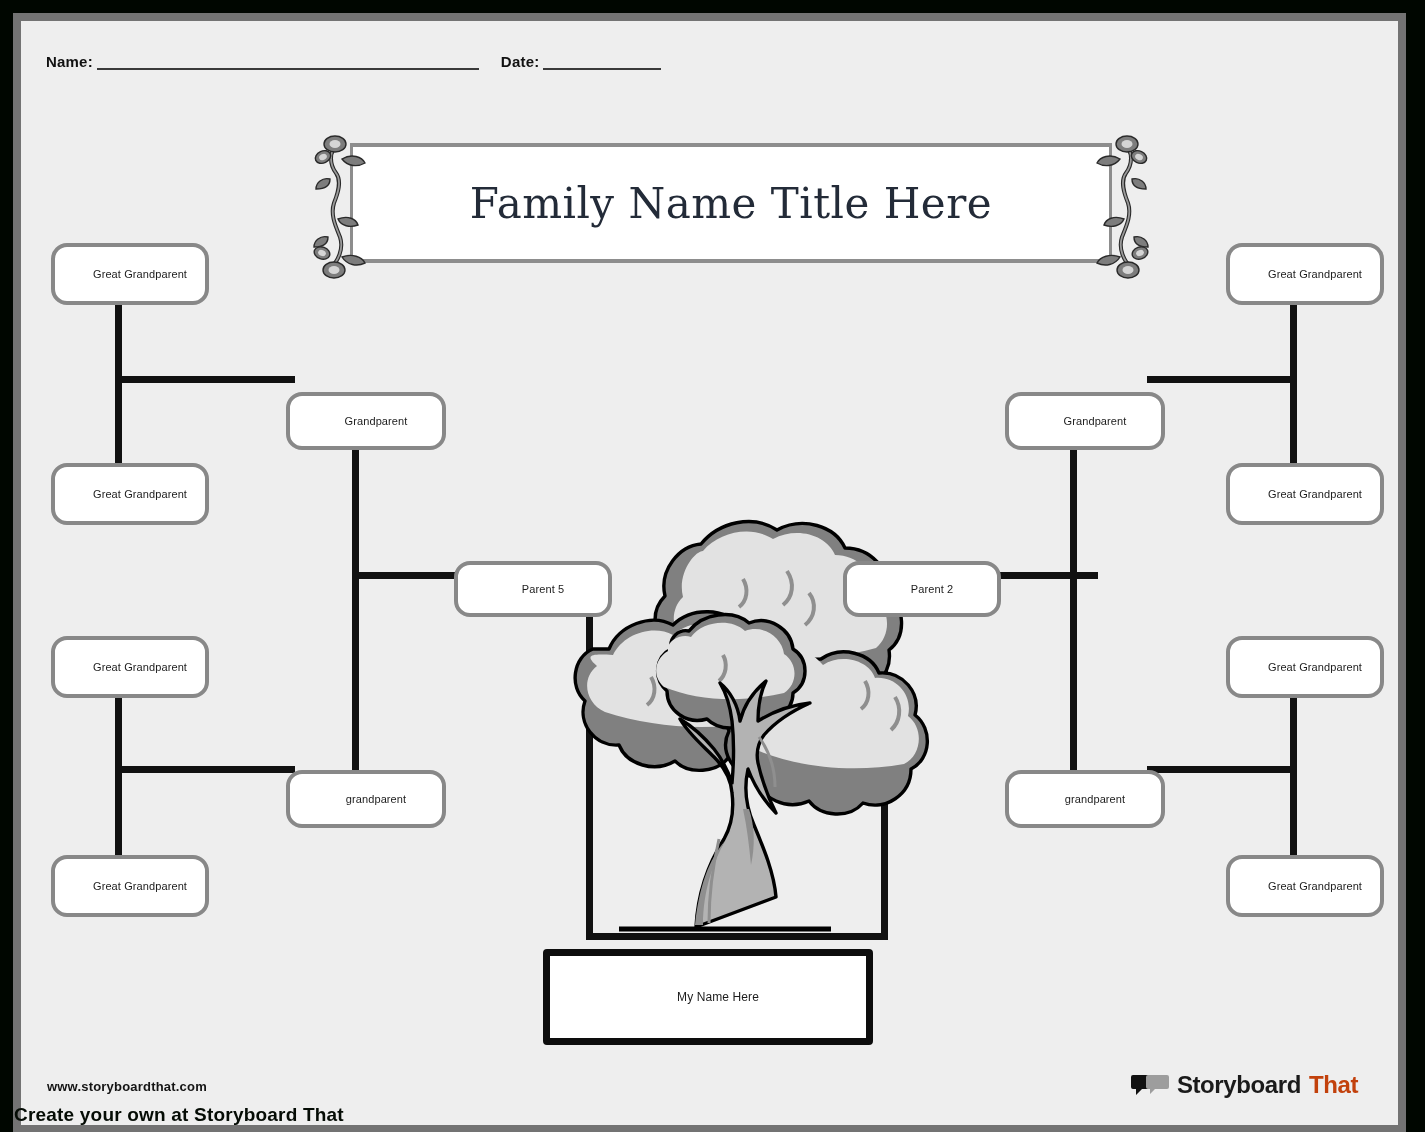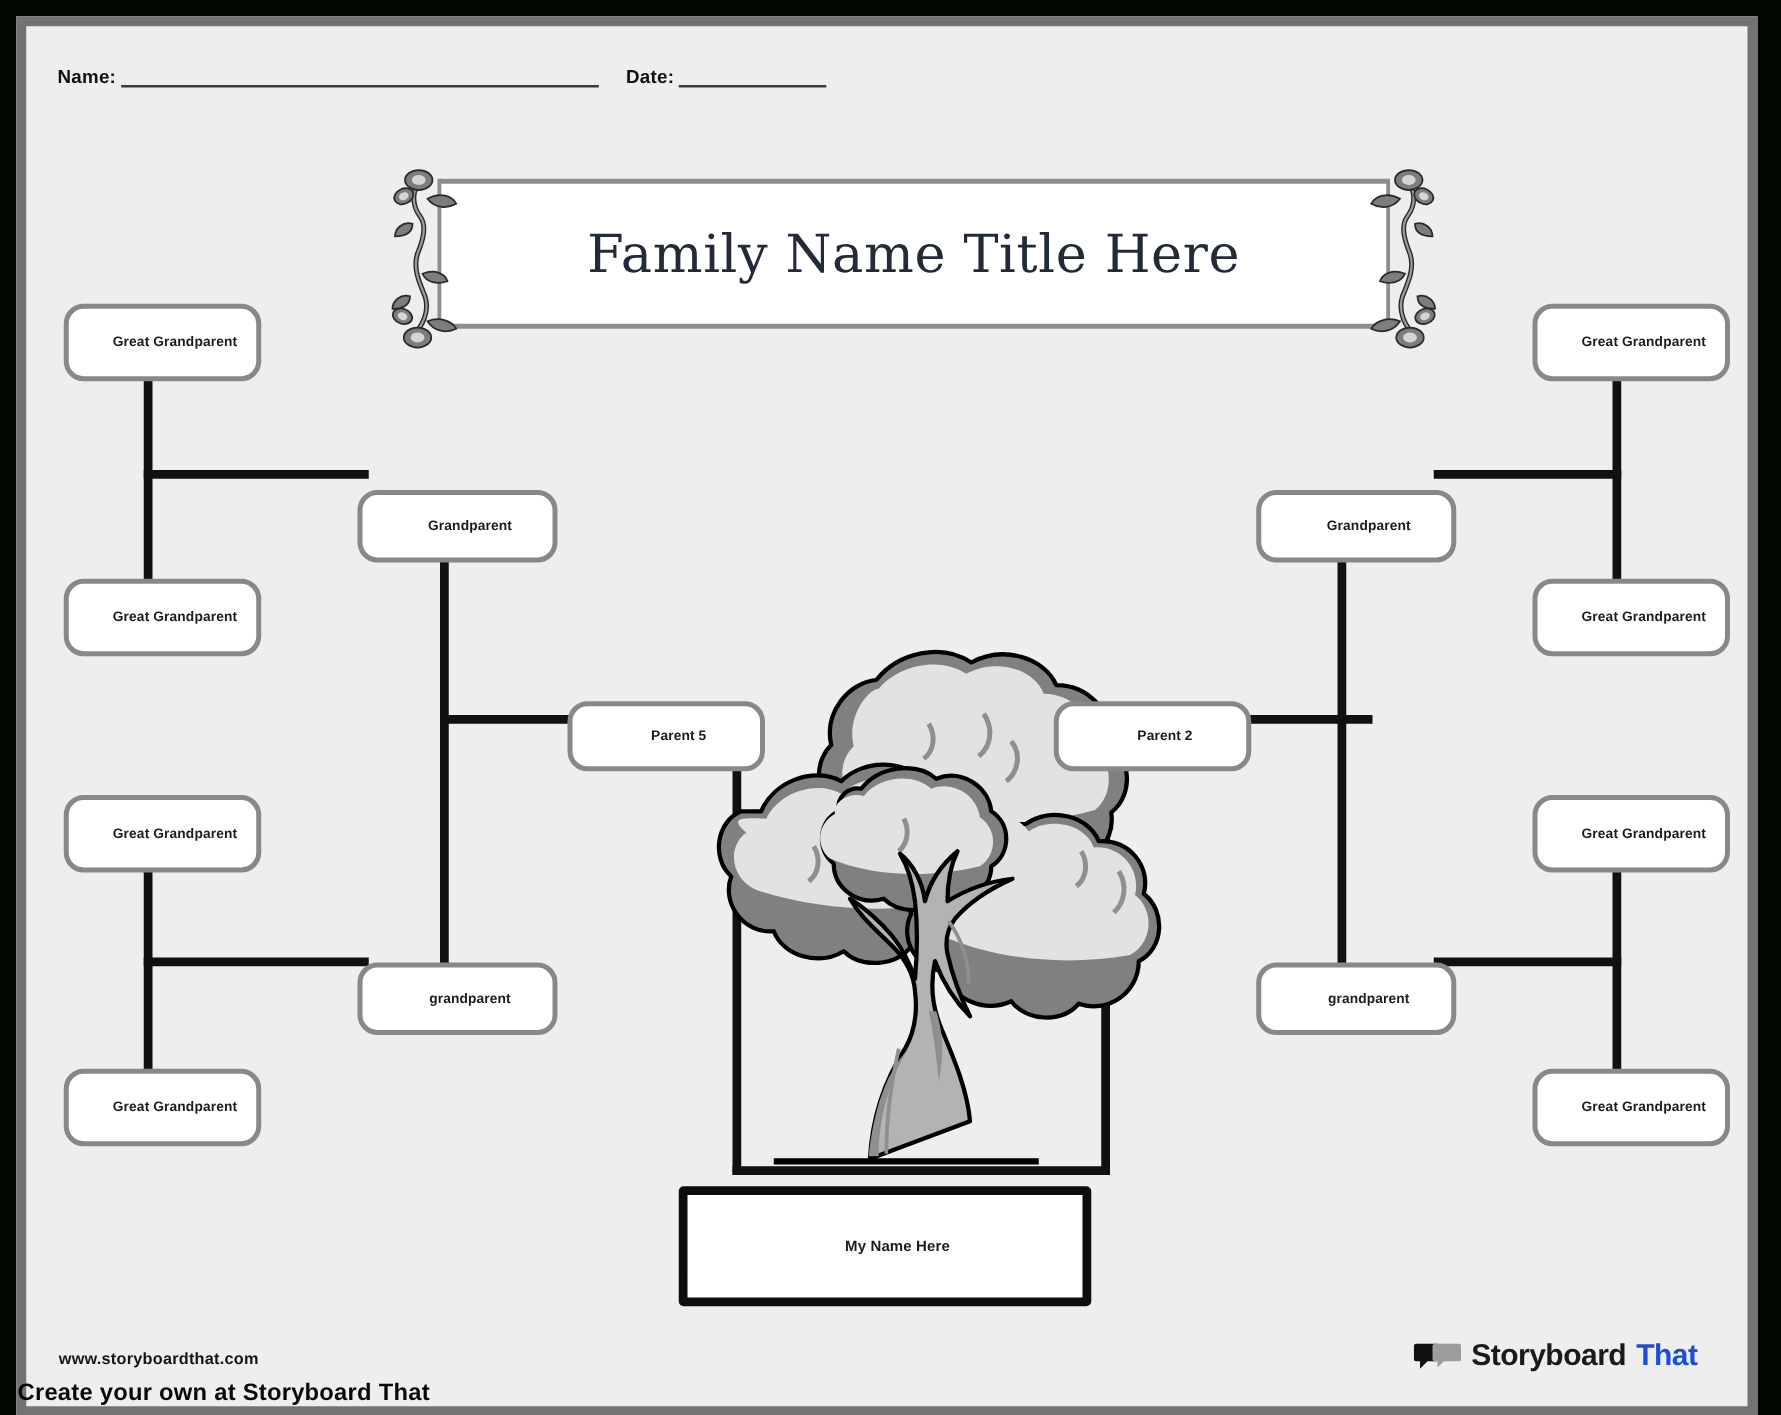--- a/index.html
+++ b/index.html
@@ -70,21 +70,21 @@
 
   
   .node{
     position:absolute;
     background:#ffffff;
     border:4px solid #888888;
     border-radius:16px;
     box-sizing:border-box;
     display:flex;align-items:center;justify-content:center;
     text-align:center;
-    font-size:11px;font-weight:bold;color:#1c1c1c;
+    font-size:11px;font-weight:normal;color:#1c1c1c;
     letter-spacing:.1px;
     z-index:4;
     padding-left:20px;
   }
   .node.gg{width:158px;height:62px;}
   .node.gp{width:160px;height:58px;margin-top:28px;}
   .node.par{width:158px;height:56px;font-size:11px;}
   .node.me{
     width:330px;height:96px;
     border:7px solid #0d0d0d;border-radius:4px;
@@ -99,21 +99,21 @@
     position:absolute;left:26px;top:1058px;
     font-size:13px;font-weight:bold;color:#141414;
     letter-spacing:.2px;
   }
   #logo{
     position:absolute;right:40px;top:1050px;
     display:flex;align-items:center;gap:8px;
   }
   #logo .word{font-size:24px;font-weight:bold;letter-spacing:-.4px;}
   #logo .w1{color:#1a1a1a;}
-  #logo .w2{color:#1d4ed8;}
+  #logo .w2{color:#c2410c;}
   #tagline{
     position:absolute;left:14px;top:1104px;
     font-size:19px;font-weight:bold;color:#050c05;
     letter-spacing:.2px;
   }
 </style>
 </head>
 <body>
 
 <div id="page">

